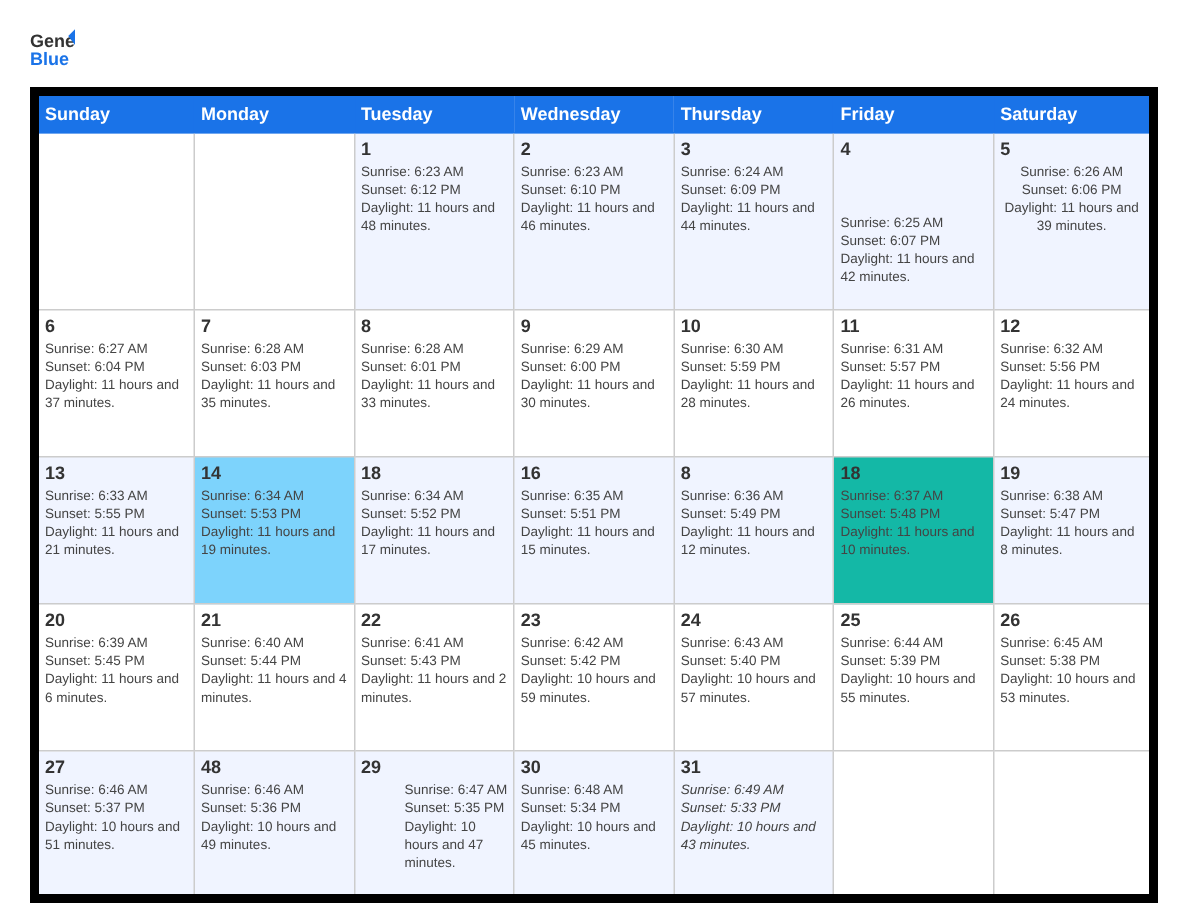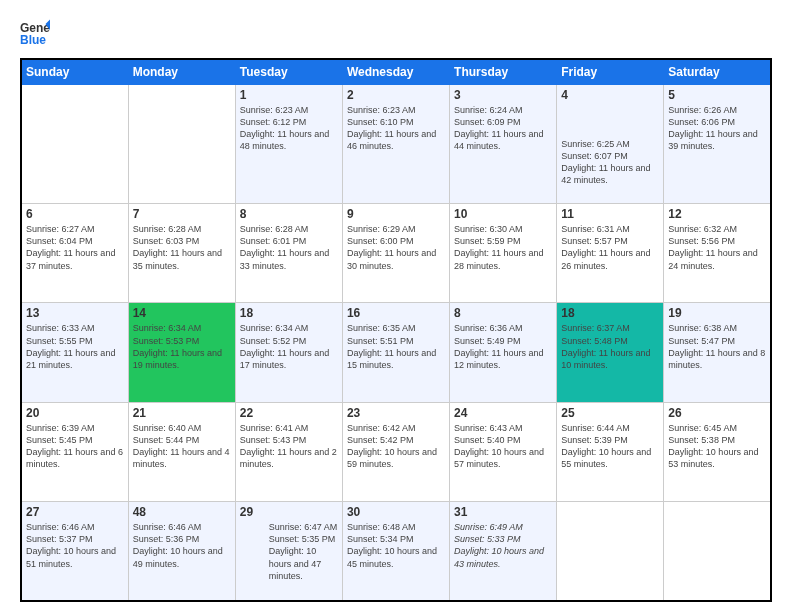--- a/index.html
+++ b/index.html
@@ -40,21 +40,21 @@
       font-weight: 300;
       color: #333;
       line-height: 1.1;
     }
     .subtitle {
       font-size: 14px;
       color: #555;
     }
     .calendar {
       flex: 1;
-      border: 2px solid #000000;
+      border: 6px solid #000000;
       border-collapse: collapse;
       width: 100%;
       table-layout: fixed;
     }
     .calendar th {
       background-color: #1a73e8;
       color: #fff;
       font-size: 12px;
       font-weight: bold;
       padding: 5px 4px;
@@ -138,21 +138,21 @@
 Daylight: 11 hours and 44 minutes.</div>
           </td>
           <td style="background: rgb(240, 244, 255);">
             <span class="day-num">4</span>
             <div class="cell-text" style="white-space: pre-line; margin-top: 36px;">Sunrise: 6:25 AM
 Sunset: 6:07 PM
 Daylight: 11 hours and 42 minutes.</div>
           </td>
           <td style="background: rgb(240, 244, 255);">
             <span class="day-num">5</span>
-            <div class="cell-text" style="white-space: pre-line;">Sunrise: 6:26 AM
+            <div class="cell-text" style="white-space: pre-line; text-align: center;">Sunrise: 6:26 AM
 Sunset: 6:06 PM
 Daylight: 11 hours and 39 minutes.</div>
           </td>
         </tr>
         <tr>
           <td style="background: rgb(255, 255, 255);">
             <span class="day-num">6</span>
             <div class="cell-text" style="white-space: pre-line;">Sunrise: 6:27 AM
 Sunset: 6:04 PM
 Daylight: 11 hours and 37 minutes.</div>
@@ -194,21 +194,21 @@
 Daylight: 11 hours and 24 minutes.</div>
           </td>
         </tr>
         <tr>
           <td style="background: rgb(240, 244, 255);">
             <span class="day-num">13</span>
             <div class="cell-text" style="white-space: pre-line;">Sunrise: 6:33 AM
 Sunset: 5:55 PM
 Daylight: 11 hours and 21 minutes.</div>
           </td>
-          <td style="background: #22c55e; margin-left: 48px;">
+          <td style="background: #7dd3fc; margin-left: 48px;">
             <span class="day-num">14</span>
             <div class="cell-text" style="white-space: pre-line;">Sunrise: 6:34 AM
 Sunset: 5:53 PM
 Daylight: 11 hours and 19 minutes.</div>
           </td>
           <td style="background: rgb(240, 244, 255);">
             <span class="day-num">18</span>
             <div class="cell-text" style="white-space: pre-line;">Sunrise: 6:34 AM
 Sunset: 5:52 PM
 Daylight: 11 hours and 17 minutes.</div>

